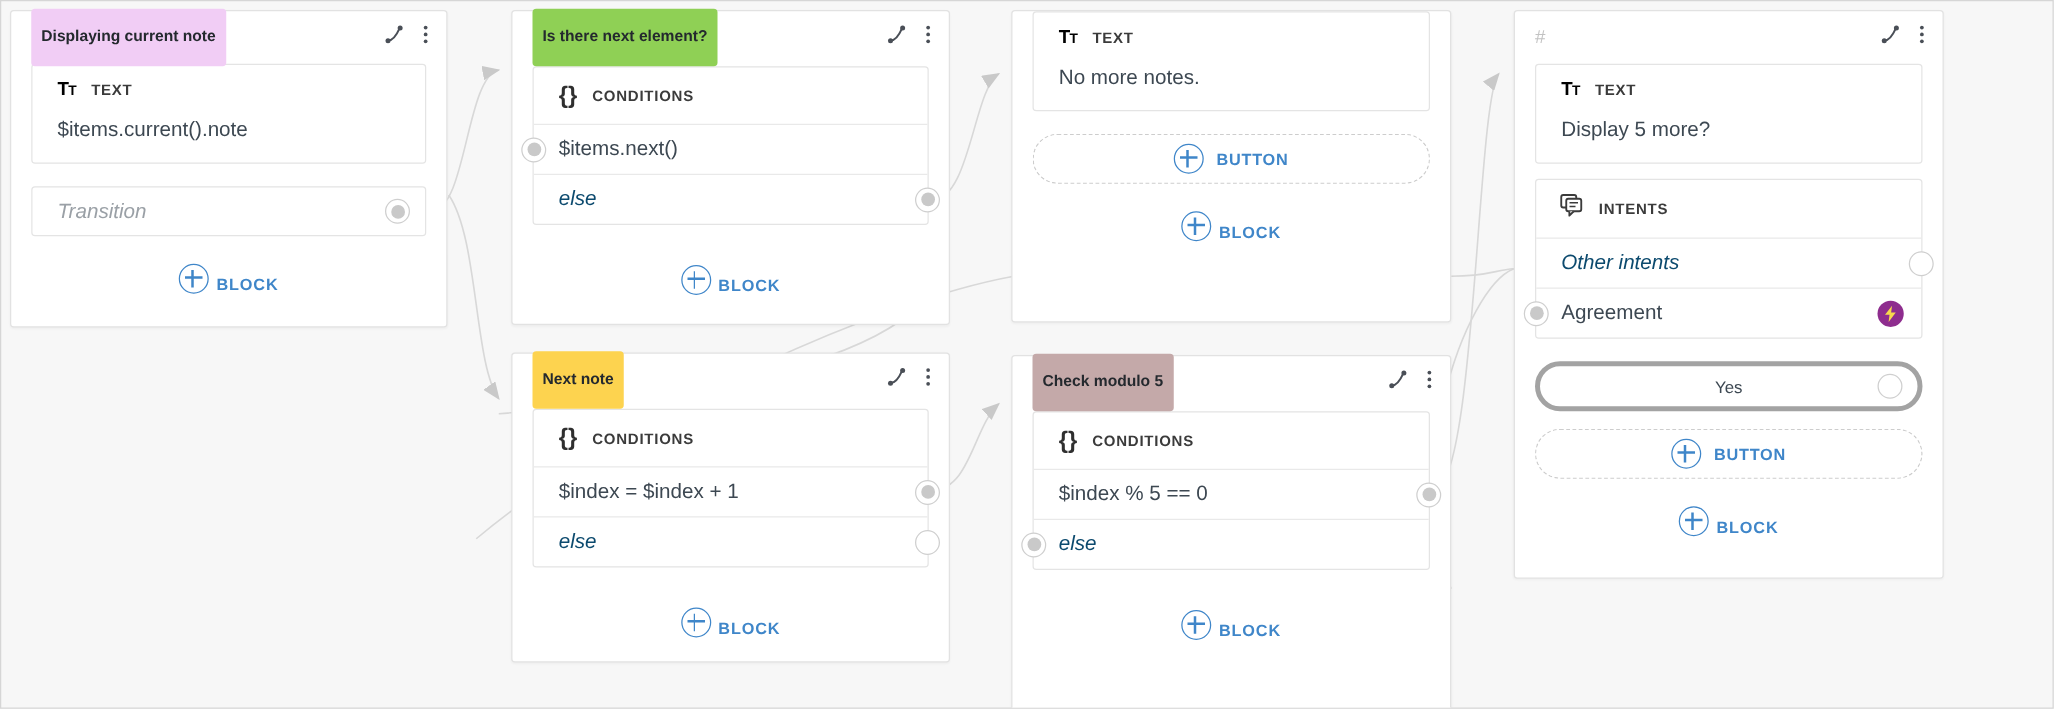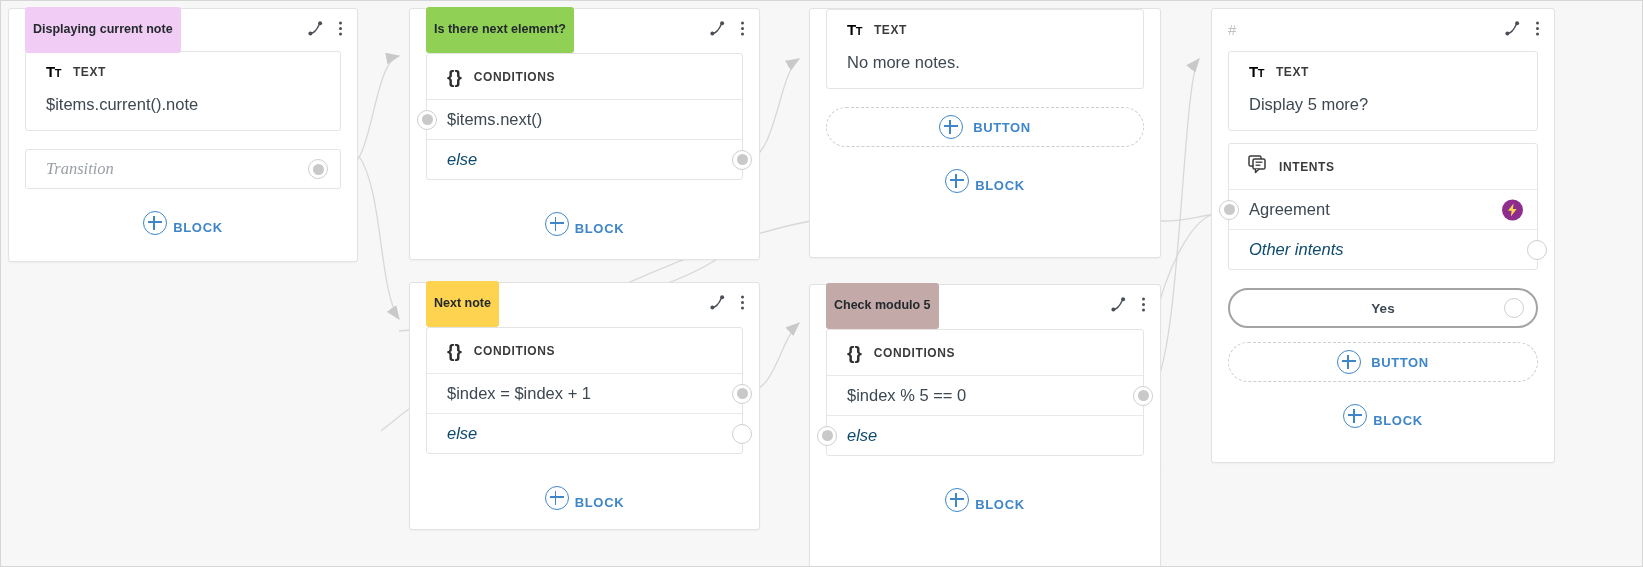--- a/index.html
+++ b/index.html
@@ -112,23 +112,23 @@
   .port.left{left:-10px;}
 
   .pill{
     margin:18px 16px 0 16px;
     height:40px;
     border-radius:20px;
     display:flex;align-items:center;justify-content:center;
     position:relative;
     box-sizing:border-box;
     font-size:13.5px;
-    font-weight:bold;
+    font-weight:normal;
     color:#3d4852;
-    border:2px solid #a3a3a3;
+    border:4px solid #a3a3a3;
   }
   .pill.dashed{
     border:1px dashed #cdcdcd;
     color:#3f86c9;
     font-weight:bold;
     letter-spacing:0.6px;
     gap:10px;
     font-size:13px;
   }
   .addblock{
@@ -213,21 +213,21 @@
     </div>
 
     <div class="module">
       <div class="mod-head">
         <span class="ti">T<span style="font-size:11px;">T</span></span>
         <span class="label">TEXT</span>
       </div>
       <div class="mod-body">$items.current().note</div>
     </div>
 
-    <div class="pill" style="border-radius:3px;justify-content:flex-start;padding-left:20px;font-style:italic;font-weight:normal;font-size:16.5px;color:#9aa0a6;border:1px solid #e4e4e4;font-family:Liberation Serif, serif;">
+    <div class="pill" style="border-radius:3px;justify-content:flex-start;padding-left:20px;font-style:italic;font-weight:normal;font-size:16.5px;color:#9aa0a6;border:1px solid #e4e4e4;">
       <span>Transition</span>
       <span class="port filled" style="right:12px;"></span>
     </div>
 
     <div class="addblock">
       <span class="plus"></span>
       <span>BLOCK</span>
     </div>
   </div>
 
@@ -329,33 +329,33 @@
           <svg width="19" height="19" viewBox="0 0 19 19">
             <rect x="1" y="1" width="12" height="10" rx="1.6" fill="none" stroke="#3b3b3b" stroke-width="1.5"></rect>
             <rect x="5" y="4" width="12" height="10" rx="1.6" fill="#fff" stroke="#3b3b3b" stroke-width="1.5"></rect>
             <path d="M7.5,14 L7.5,17.5 L11,14" fill="#fff" stroke="#3b3b3b" stroke-width="1.5" stroke-linejoin="round"></path>
             <line x1="7.6" y1="7.2" x2="14.4" y2="7.2" stroke="#3b3b3b" stroke-width="1.3"></line>
             <line x1="7.6" y1="10.2" x2="12.4" y2="10.2" stroke="#3b3b3b" stroke-width="1.3"></line>
           </svg>
         </span>
         <span class="label">INTENTS</span>
       </div>
+      <div class="row italic">
+        <span class="rowtext">Other intents</span>
+        <span class="port right"></span>
+      </div>
       <div class="row">
         <span class="port filled left"></span>
         <span class="rowtext">Agreement</span>
         <span class="bolt">
           <svg width="11" height="13" viewBox="0 0 11 13">
               <path d="M6.6,0 L1,7.3 L4.6,7.3 L3.9,13 L9.6,5.4 L5.9,5.4 z" fill="#f7d94c"></path>
             </svg>
         </span>
       </div>
-      <div class="row italic">
-        <span class="rowtext">Other intents</span>
-        <span class="port right"></span>
-      </div>
     </div>
 
     <div class="pill">
       <span>Yes</span>
       <span class="port" style="right:12px;"></span>
     </div>
 
     <div class="pill dashed" style="margin-top:14px;">
       <span class="plus"></span>
       <span>BUTTON</span>

